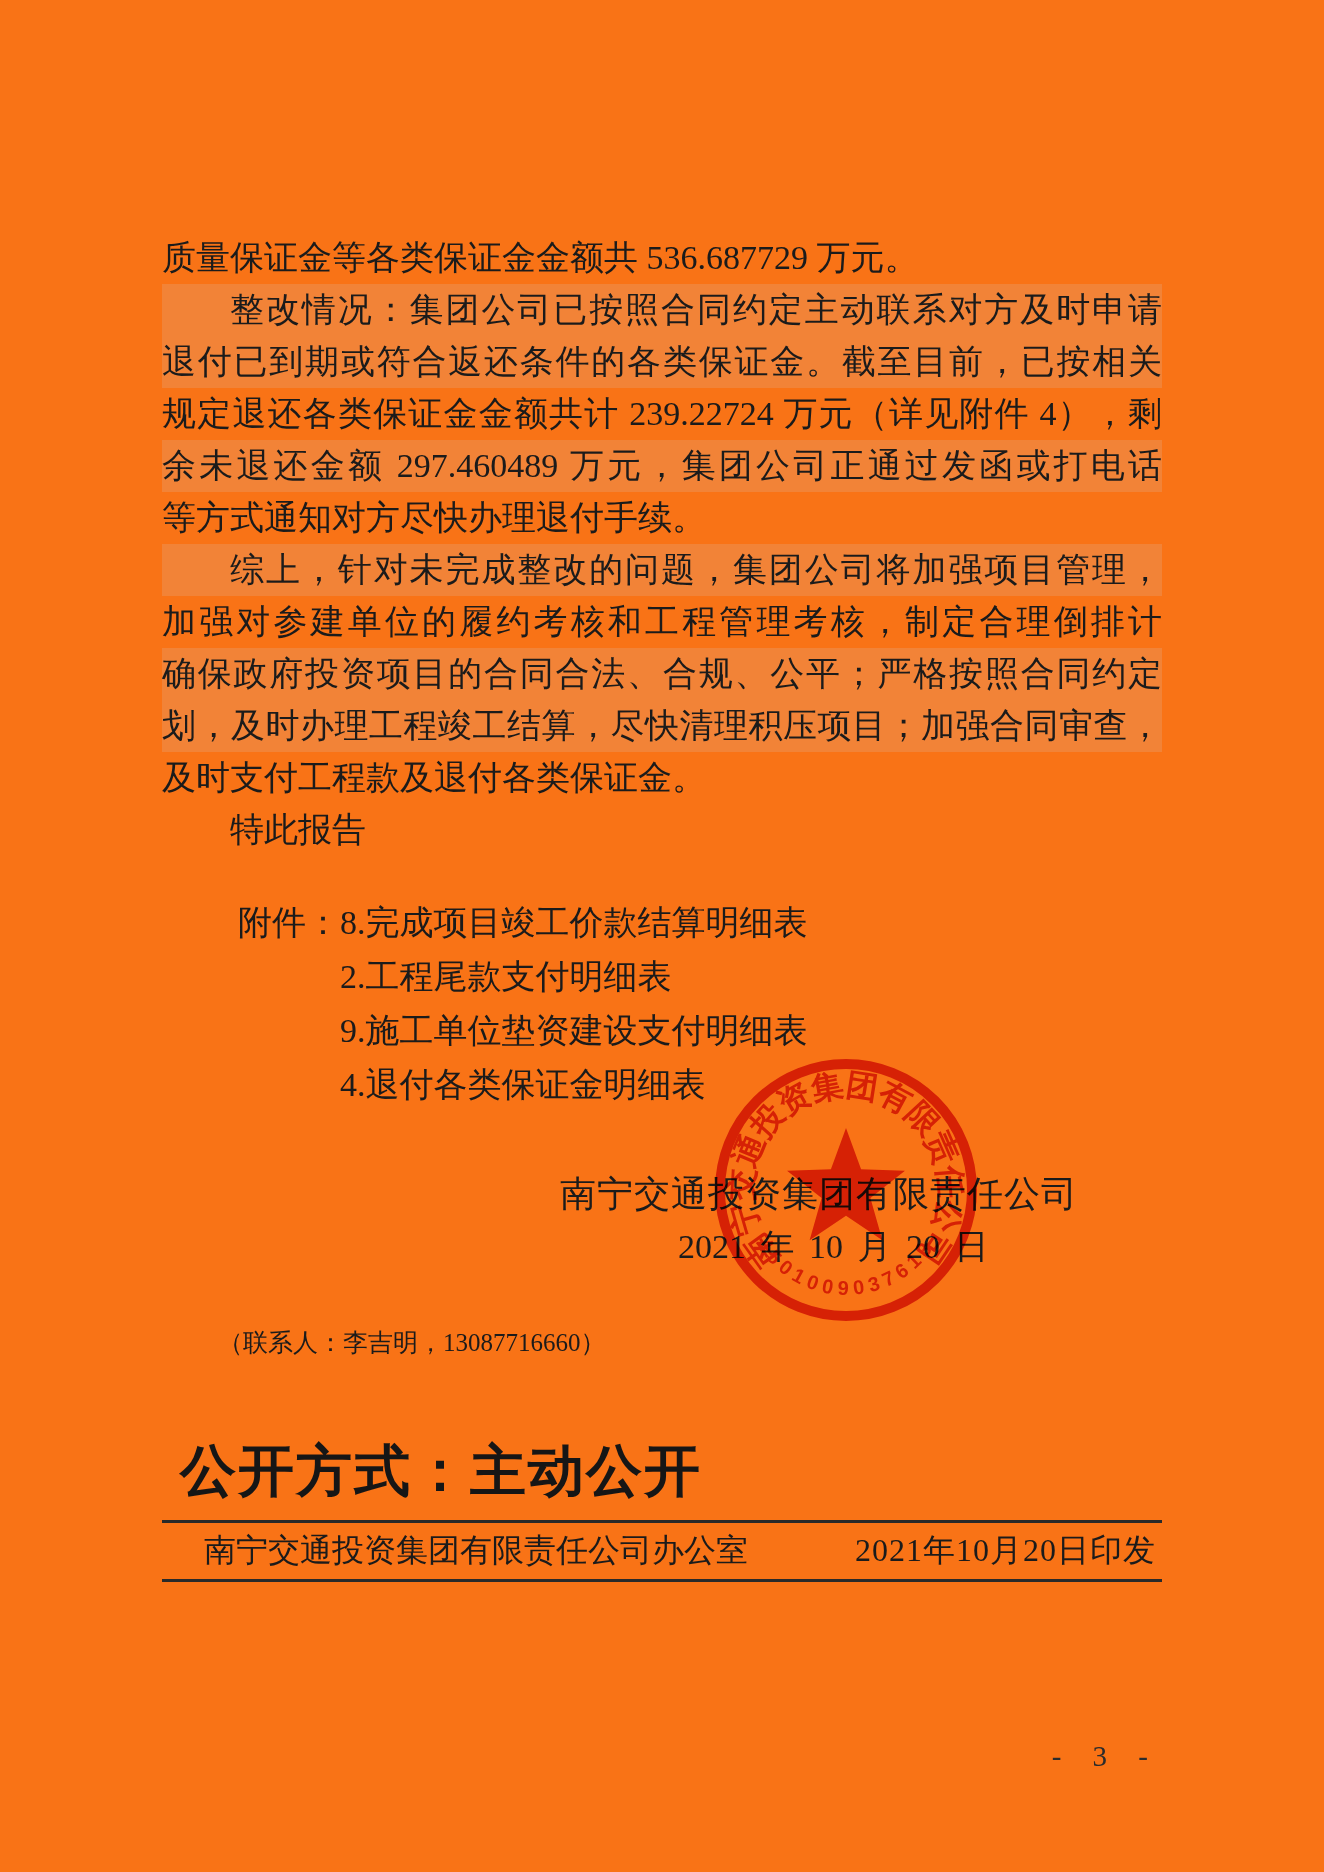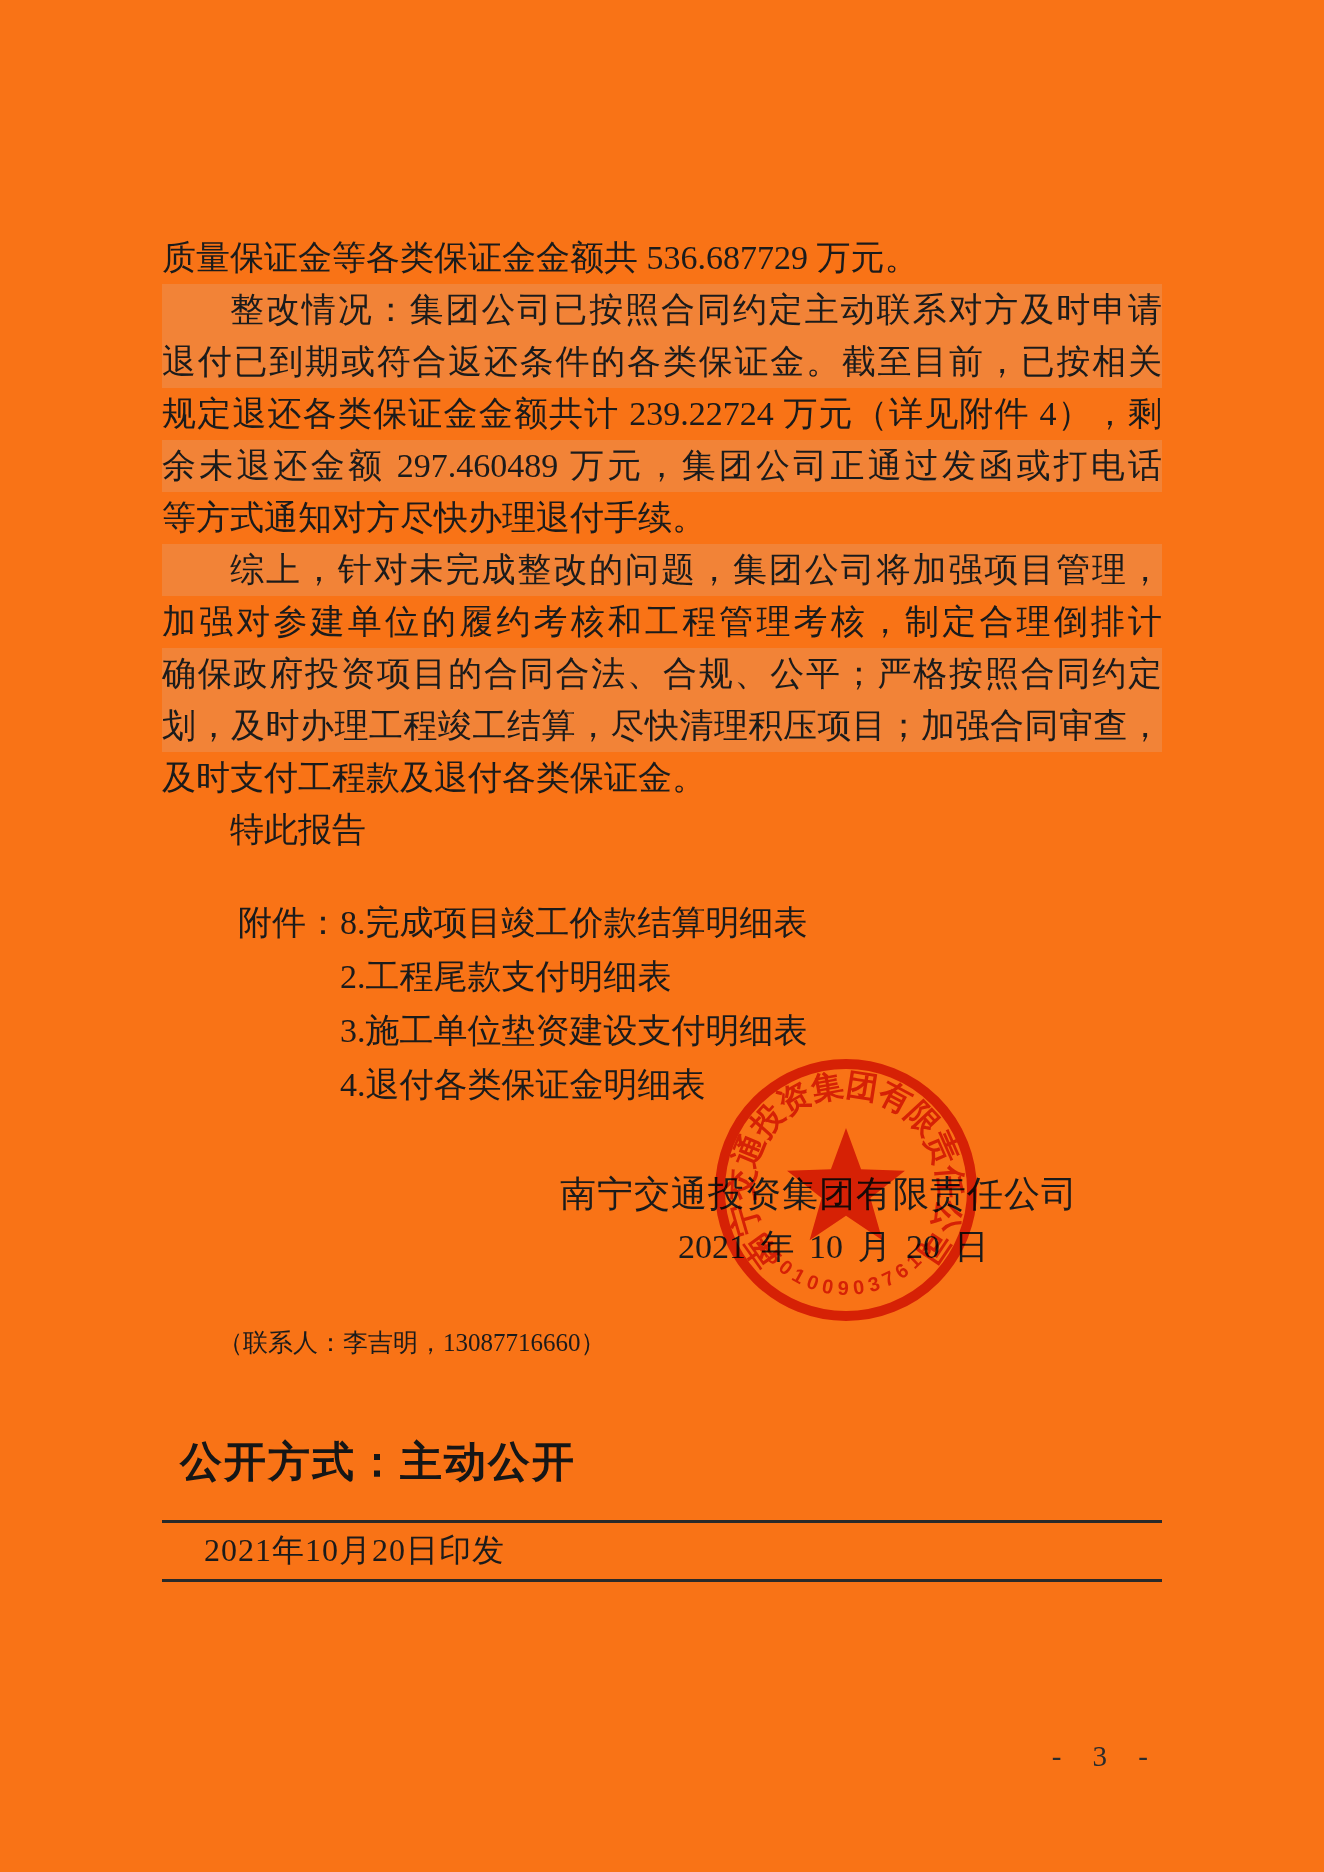--- a/index.html
+++ b/index.html
@@ -40,21 +40,21 @@
     position:absolute;left:678px;top:1224px;
     font-size:34px;word-spacing:6px;white-space:nowrap;
   }
   .contact{
     position:absolute;left:218px;top:1326px;
     font-size:25px;white-space:nowrap;
   }
   .disclosure{
     position:absolute;left:180px;top:1434px;
     font-family:Liberation Mono, monospace;
-    font-weight:700;font-size:42px;letter-spacing:2px;white-space:nowrap;
+    font-weight:700;font-size:56px;letter-spacing:2px;white-space:nowrap;
     color:#161616;
   }
   
   .footer{
     position:absolute;left:162px;top:1520px;width:1000px;height:62px;
     border-top:3px solid #2a2a2a;border-bottom:3px solid #2a2a2a;
     display:flex;align-items:center;justify-content:space-between;
     box-sizing:border-box;padding:0 6px 0 42px;
     font-size:32px;white-space:nowrap;
   }
@@ -85,32 +85,33 @@
     <div class="line just">加强对参建单位的履约考核和工程管理考核，制定合理倒排计</div>
     <div class="line just tint">确保政府投资项目的合同合法、合规、公平；严格按照合同约定</div>
     <div class="line just tint">划，及时办理工程竣工结算，尽快清理积压项目；加强合同审查，</div>
     <div class="line">及时支付工程款及退付各类保证金。</div>
     <div class="line indent">特此报告</div>
   </div>
 
   <div class="attach">
     <div class="row first"><span>附件：</span><span>8.完成项目竣工价款结算明细表</span></div>
     <div class="row item">2.工程尾款支付明细表</div>
-    <div class="row item">3.施工单位垫资建设支付明细表</div>
+    <div class="row item">9.施工单位垫资建设支付明细表</div>
     <div class="row item">4.退付各类保证金明细表</div>
   </div>
 
   <div class="sig-company">南宁交通投资集团有限责任公司</div>
   <div class="sig-date">2021 年 10 月 20 日</div>
 
   <div class="contact">（联系人：李吉明，13087716660）</div>
 
   <div class="disclosure">公开方式：主动公开</div>
 
   <div class="footer">
+    <span class="office">南宁交通投资集团有限责任公司办公室</span>
     <span class="print-date">2021年10月20日印发</span>
   </div>
 
   <div class="pagenum">- 3 -</div>
 
   <svg class="seal" viewBox="0 0 290 290" xmlns="http://www.w3.org/2000/svg">
     <defs>
       <path id="sealNameArc" d="M 78.5 211.5 A 94 94 0 1 1 211.5 211.5" fill="none"></path>
       <path id="sealCodeArc" d="M 55.0 199.1 A 105 105 0 0 0 235.0 199.1" fill="none"></path>
     </defs>

